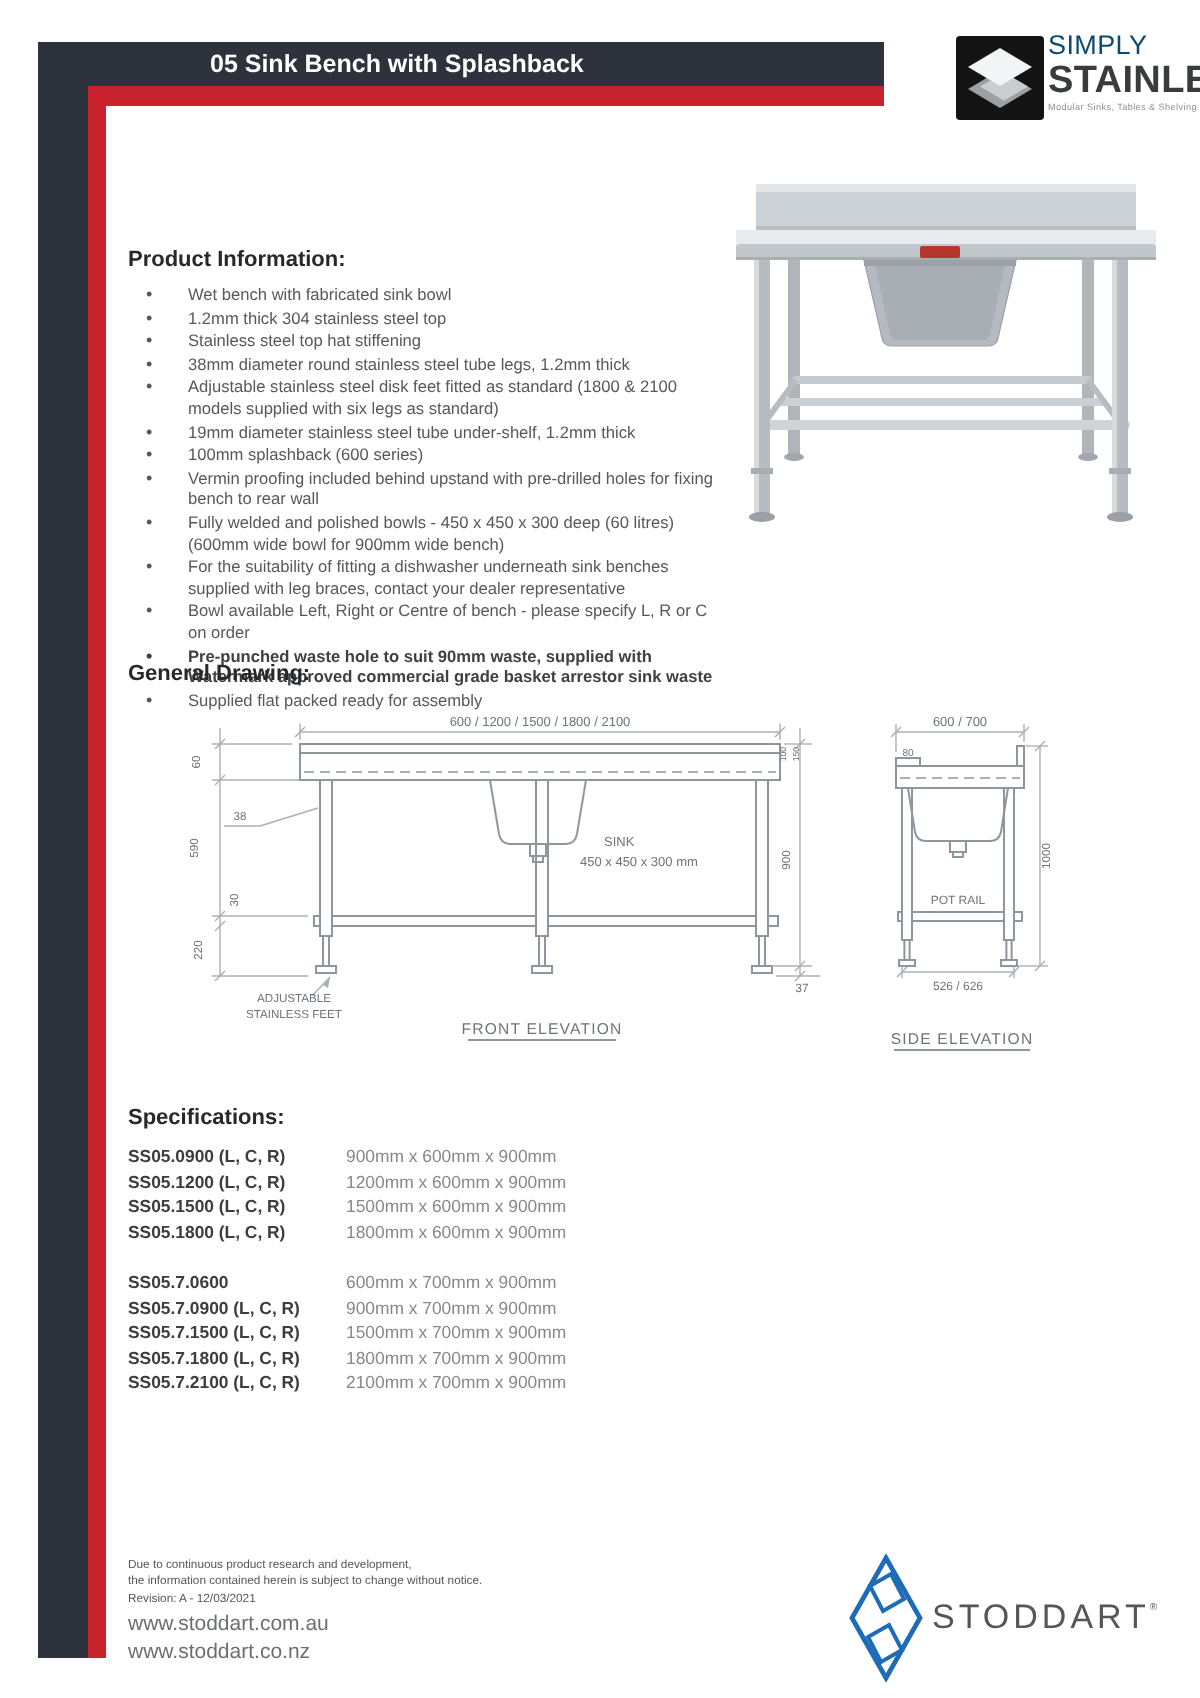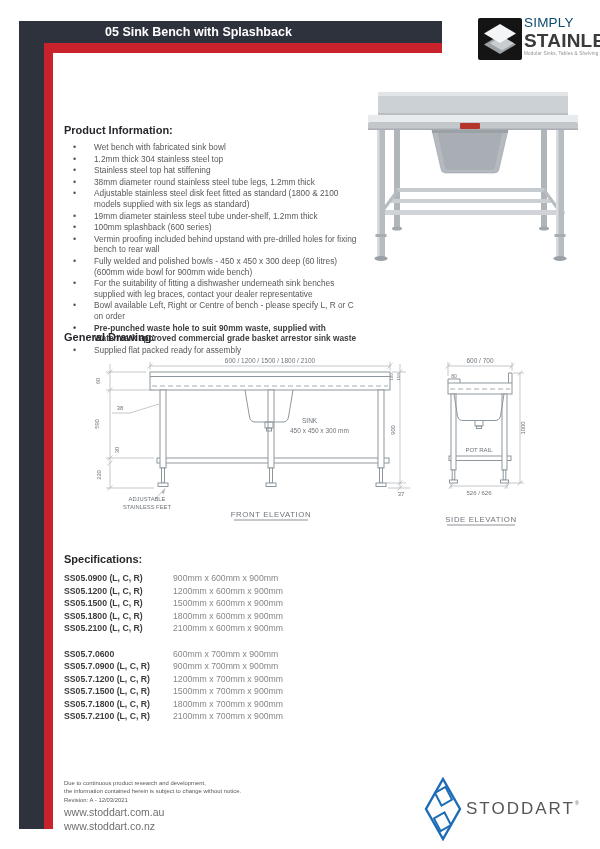--- a/index.html
+++ b/index.html
@@ -280,37 +280,29 @@
         <span class="size">1200mm x 600mm x 900mm</span>
       </div>
       <div class="spec-row">
         <span class="model">SS05.1500 (L, C, R)</span>
         <span class="size">1500mm x 600mm x 900mm</span>
       </div>
       <div class="spec-row">
         <span class="model">SS05.1800 (L, C, R)</span>
         <span class="size">1800mm x 600mm x 900mm</span>
       </div>
-      <div class="spec-row">
-        <span class="model">SS05.2100 (L, C, R)</span>
-        <span class="size">2100mm x 600mm x 900mm</span>
-      </div>
     </div>
     <div class="spec-rows spec-group2">
       <div class="spec-row">
         <span class="model">SS05.7.0600</span>
         <span class="size">600mm x 700mm x 900mm</span>
       </div>
       <div class="spec-row">
         <span class="model">SS05.7.0900 (L, C, R)</span>
         <span class="size">900mm x 700mm x 900mm</span>
-      </div>
-      <div class="spec-row">
-        <span class="model">SS05.7.1200 (L, C, R)</span>
-        <span class="size">1200mm x 700mm x 900mm</span>
       </div>
       <div class="spec-row">
         <span class="model">SS05.7.1500 (L, C, R)</span>
         <span class="size">1500mm x 700mm x 900mm</span>
       </div>
       <div class="spec-row">
         <span class="model">SS05.7.1800 (L, C, R)</span>
         <span class="size">1800mm x 700mm x 900mm</span>
       </div>
       <div class="spec-row">

